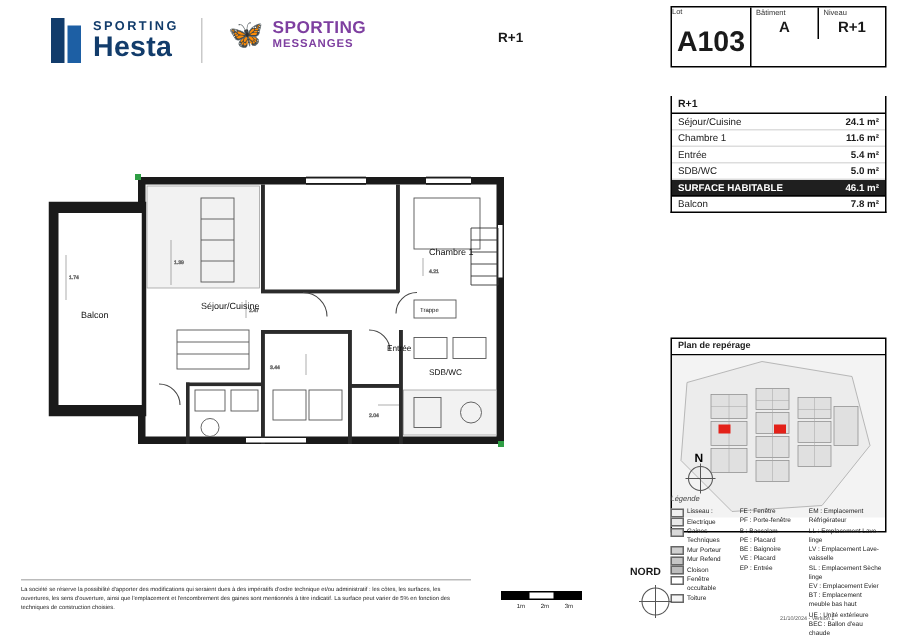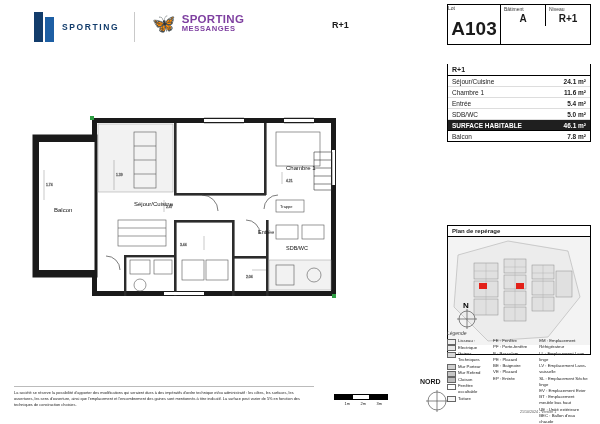--- a/index.html
+++ b/index.html
@@ -89,20 +89,21 @@
 <div class="page">
 
   <div class="header">
     <div class="logo-hesta">
       <div class="hesta-mark">
         <div class="b1"></div>
           <div class="b2"></div>
       </div>
       <div class="hesta-text">
         <div class="t1">SPORTING</div>
+        <div class="t2">Hesta</div>
       </div>
     </div>
     <div class="divider-v"></div>
     <div class="logo-promo">
       <div class="butterfly">🦋</div>
       <div class="promo-text">
         <div class="p1">SPORTING</div>
         <div class="p2">MESSANGES</div>
       </div>
     </div>

